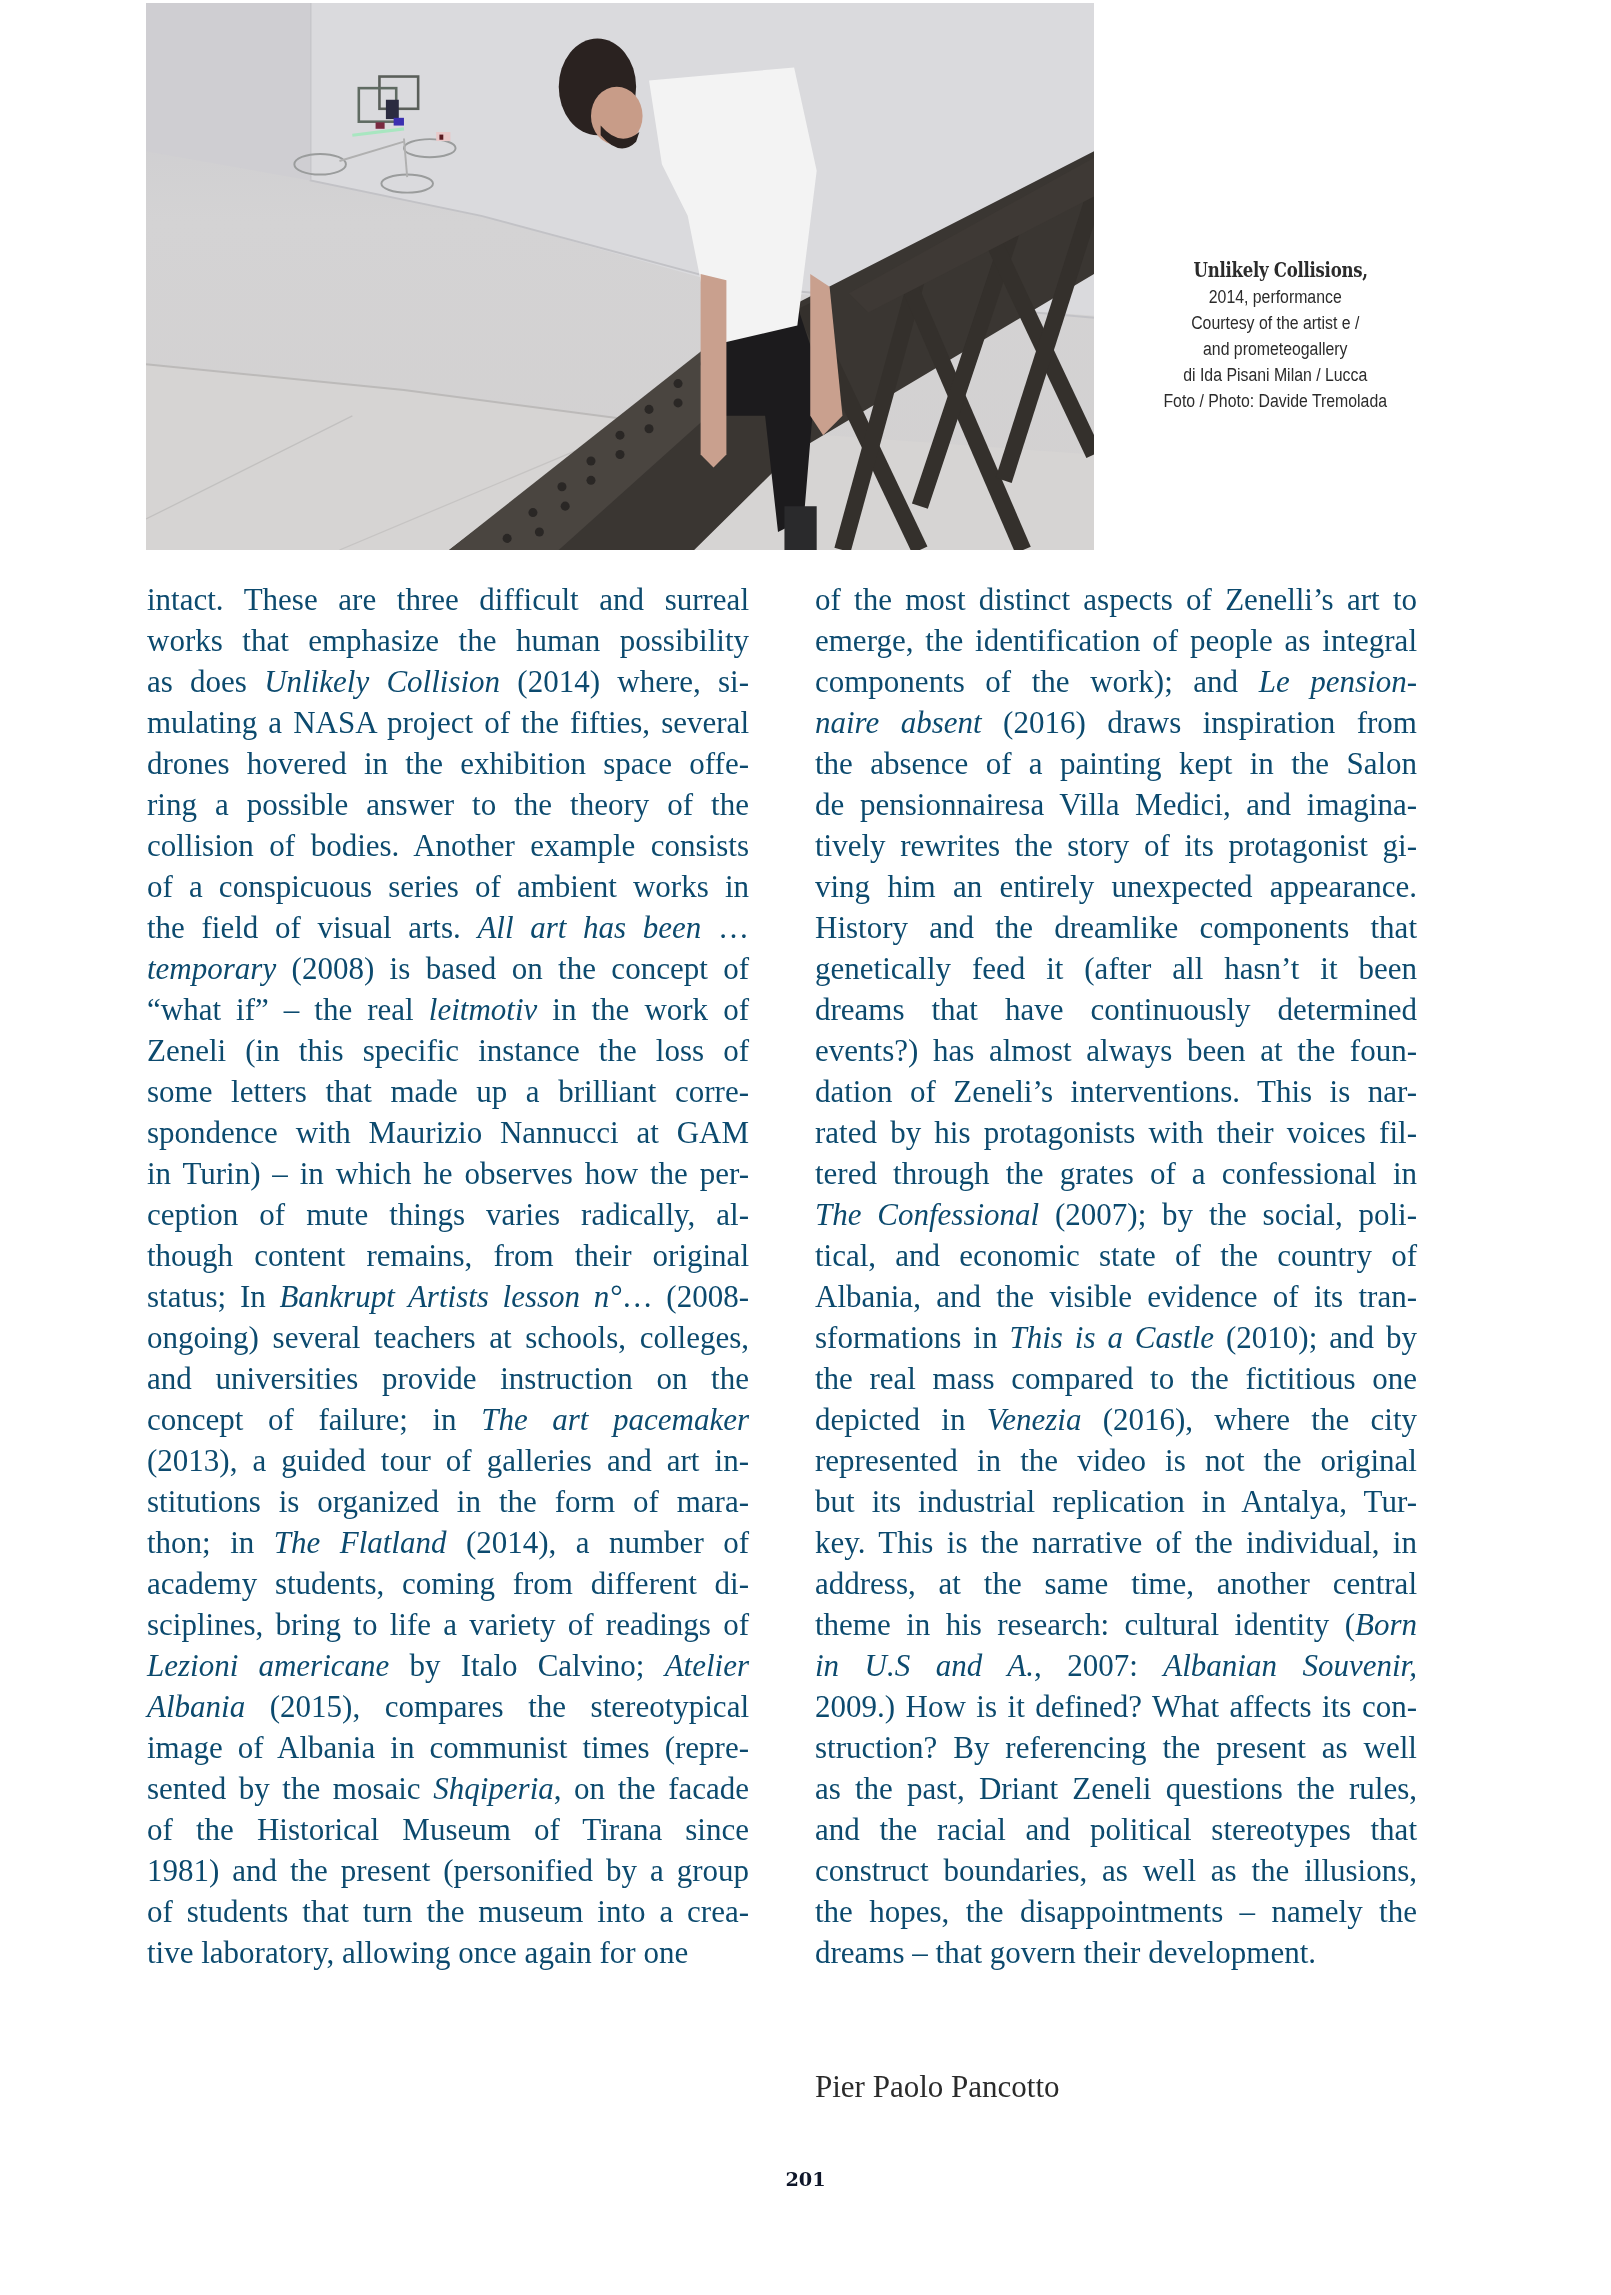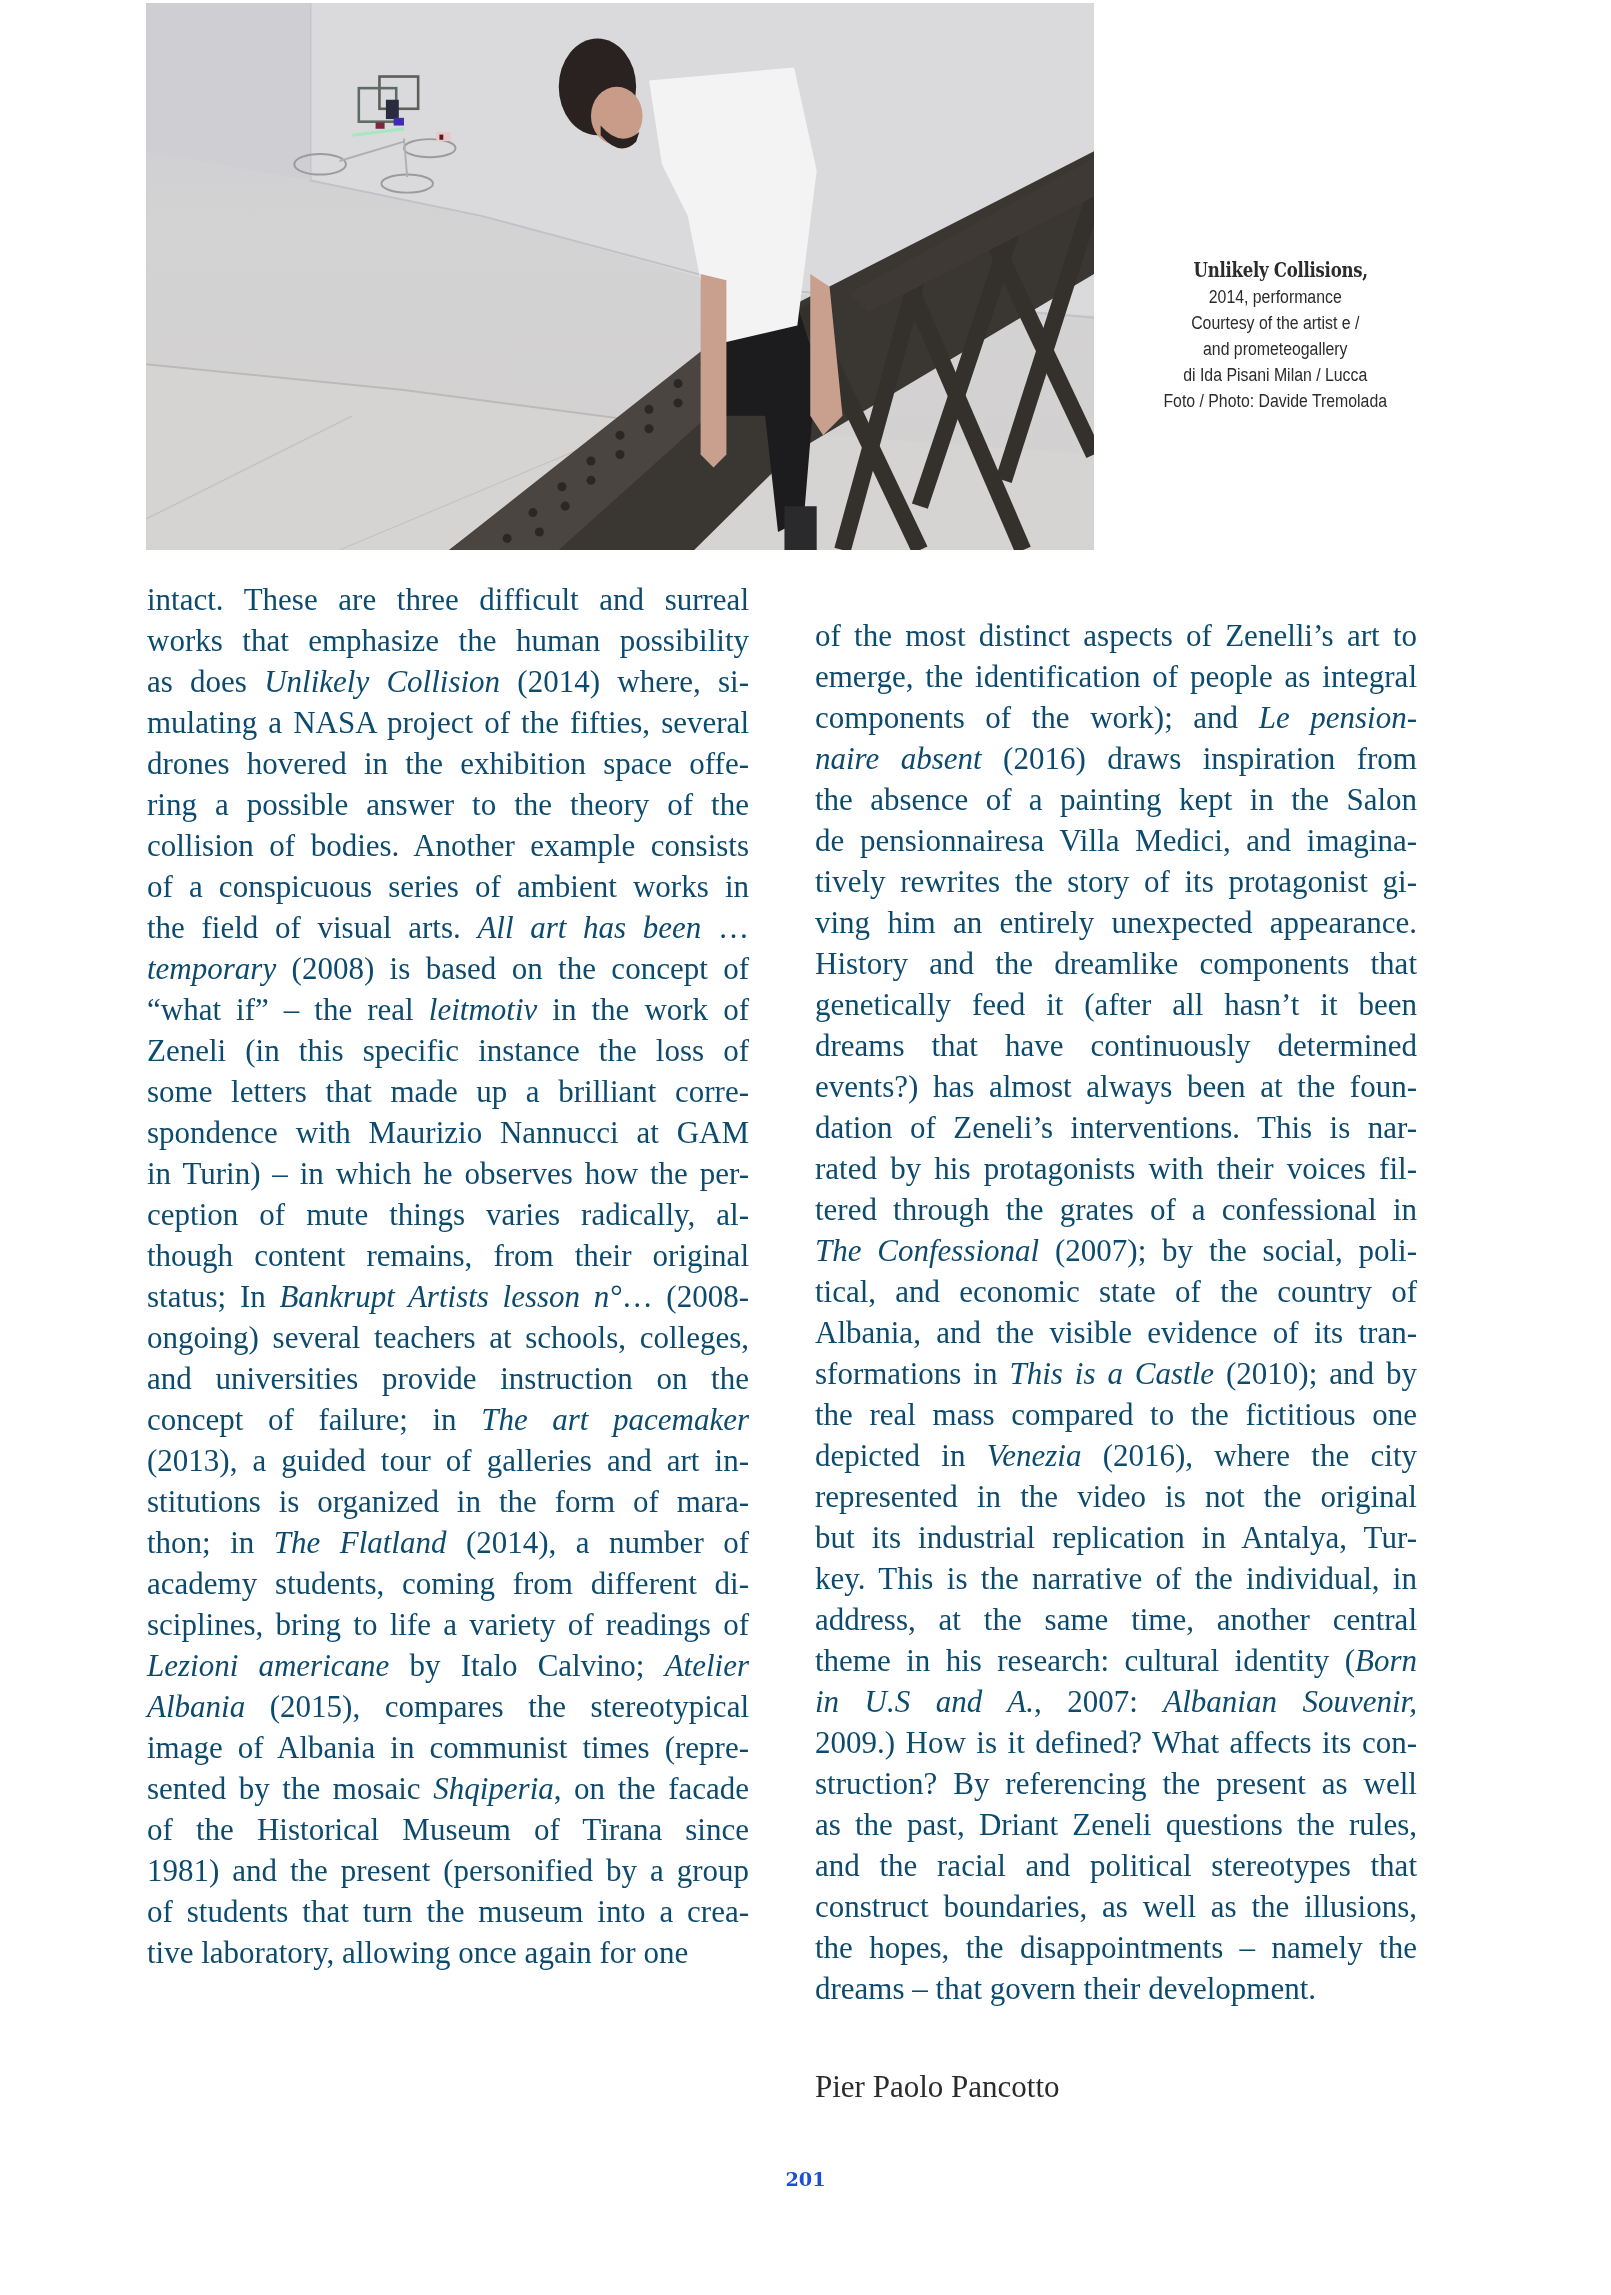--- a/index.html
+++ b/index.html
@@ -59,21 +59,21 @@
     .column {
       position: absolute;
       top: 579px;
       width: 602px;
       font-family: "Liberation Serif", "DejaVu Serif", serif;
       font-size: 31px;
       line-height: 41px;
       color: #0c4a6e;
     }
     .col-left { left: 147px; }
-    .col-right { left: 815px; margin-top: 36px; }
+    .col-right { left: 815px; }
     .line {
       display: block;
       height: 41px;
       white-space: nowrap;
       text-align: justify;
       text-align-last: justify;
       overflow: visible;
       transform-origin: left center;
     }
     .line.last { text-align-last: left; }
@@ -93,21 +93,21 @@
     .page-number {
       position: absolute;
       left: 709px;
       width: 193px;
       top: 2167px;
       text-align: center;
       font-family: "DejaVu Serif", "Liberation Serif", serif;
       font-weight: bold;
       font-size: 19.3px;
       line-height: 26px;
-      color: #1d4ed8;
+      color: #0f172a;
     }
   </style>
 </head>
 <body>
 
 <div class="photo" role="img" aria-label="Performance photo: a man in a white t-shirt and black trousers leans over a perforated rusted steel truss bridge in a white gallery while a small drone hovers to the left">
   <svg viewBox="0 0 1470 848" preserveAspectRatio="none">
 
     <polygon points="255,0 1470,0 1470,485 930,445 520,330 255,275" fill="#dadadd"></polygon>
     <polyline points="255,0 255,275 520,330 930,440 1470,488" fill="none" stroke="#c2c2c6" stroke-width="3"></polyline>

